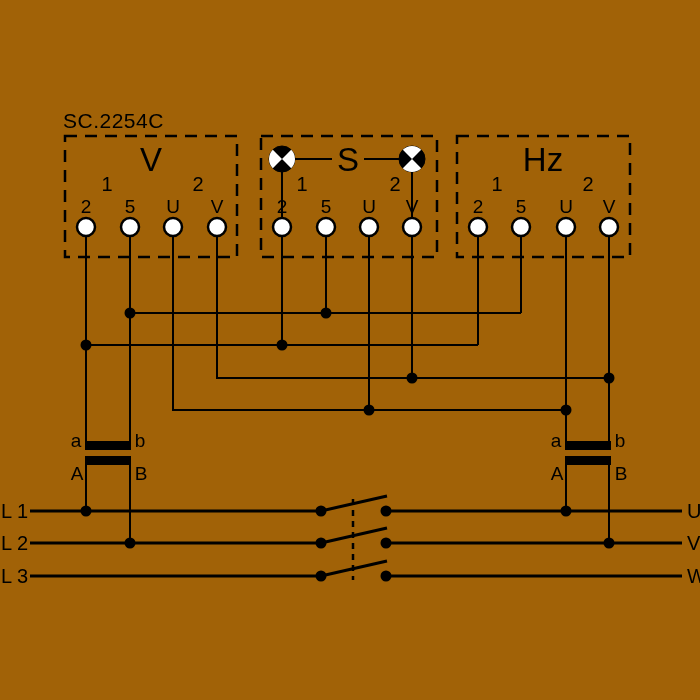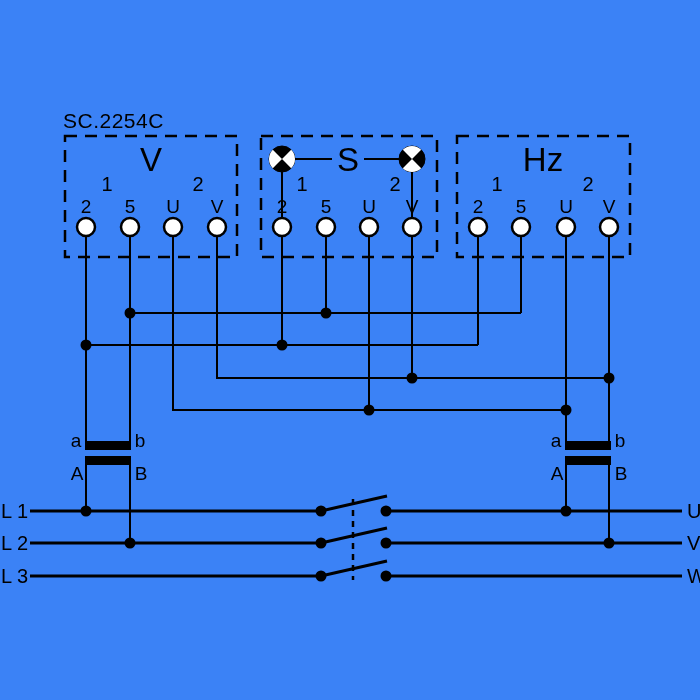--- a/index.html
+++ b/index.html
@@ -1,16 +1,16 @@
 <!DOCTYPE html>
 <html><head>
 <meta charset="utf-8">
 <style>
   html,body{margin:0;padding:0;background:#ffffff;}
-  #canvas{position:relative;width:700px;height:700px;background:#3b82f6;overflow:hidden;}
+  #canvas{position:relative;width:700px;height:700px;background:#a16207;overflow:hidden;}
   svg{display:block;}
   .w{stroke:#000;stroke-width:2;fill:none;}
   .w3{stroke:#000;stroke-width:3;fill:none;}
   .dashbox{stroke:#000;stroke-width:2.5;fill:none;stroke-dasharray:12 8;}
   .linkage{stroke:#000;stroke-width:2.5;fill:none;stroke-dasharray:6 5;}
   .term{stroke:#000;stroke-width:2.5;fill:#fff;}
   .dot{fill:#000;stroke:none;}
   .bar{fill:#000;stroke:none;}
   .lampbody{fill:#000;stroke:#000;stroke-width:1;}
   .lampwedge{fill:#fff;stroke:none;}

